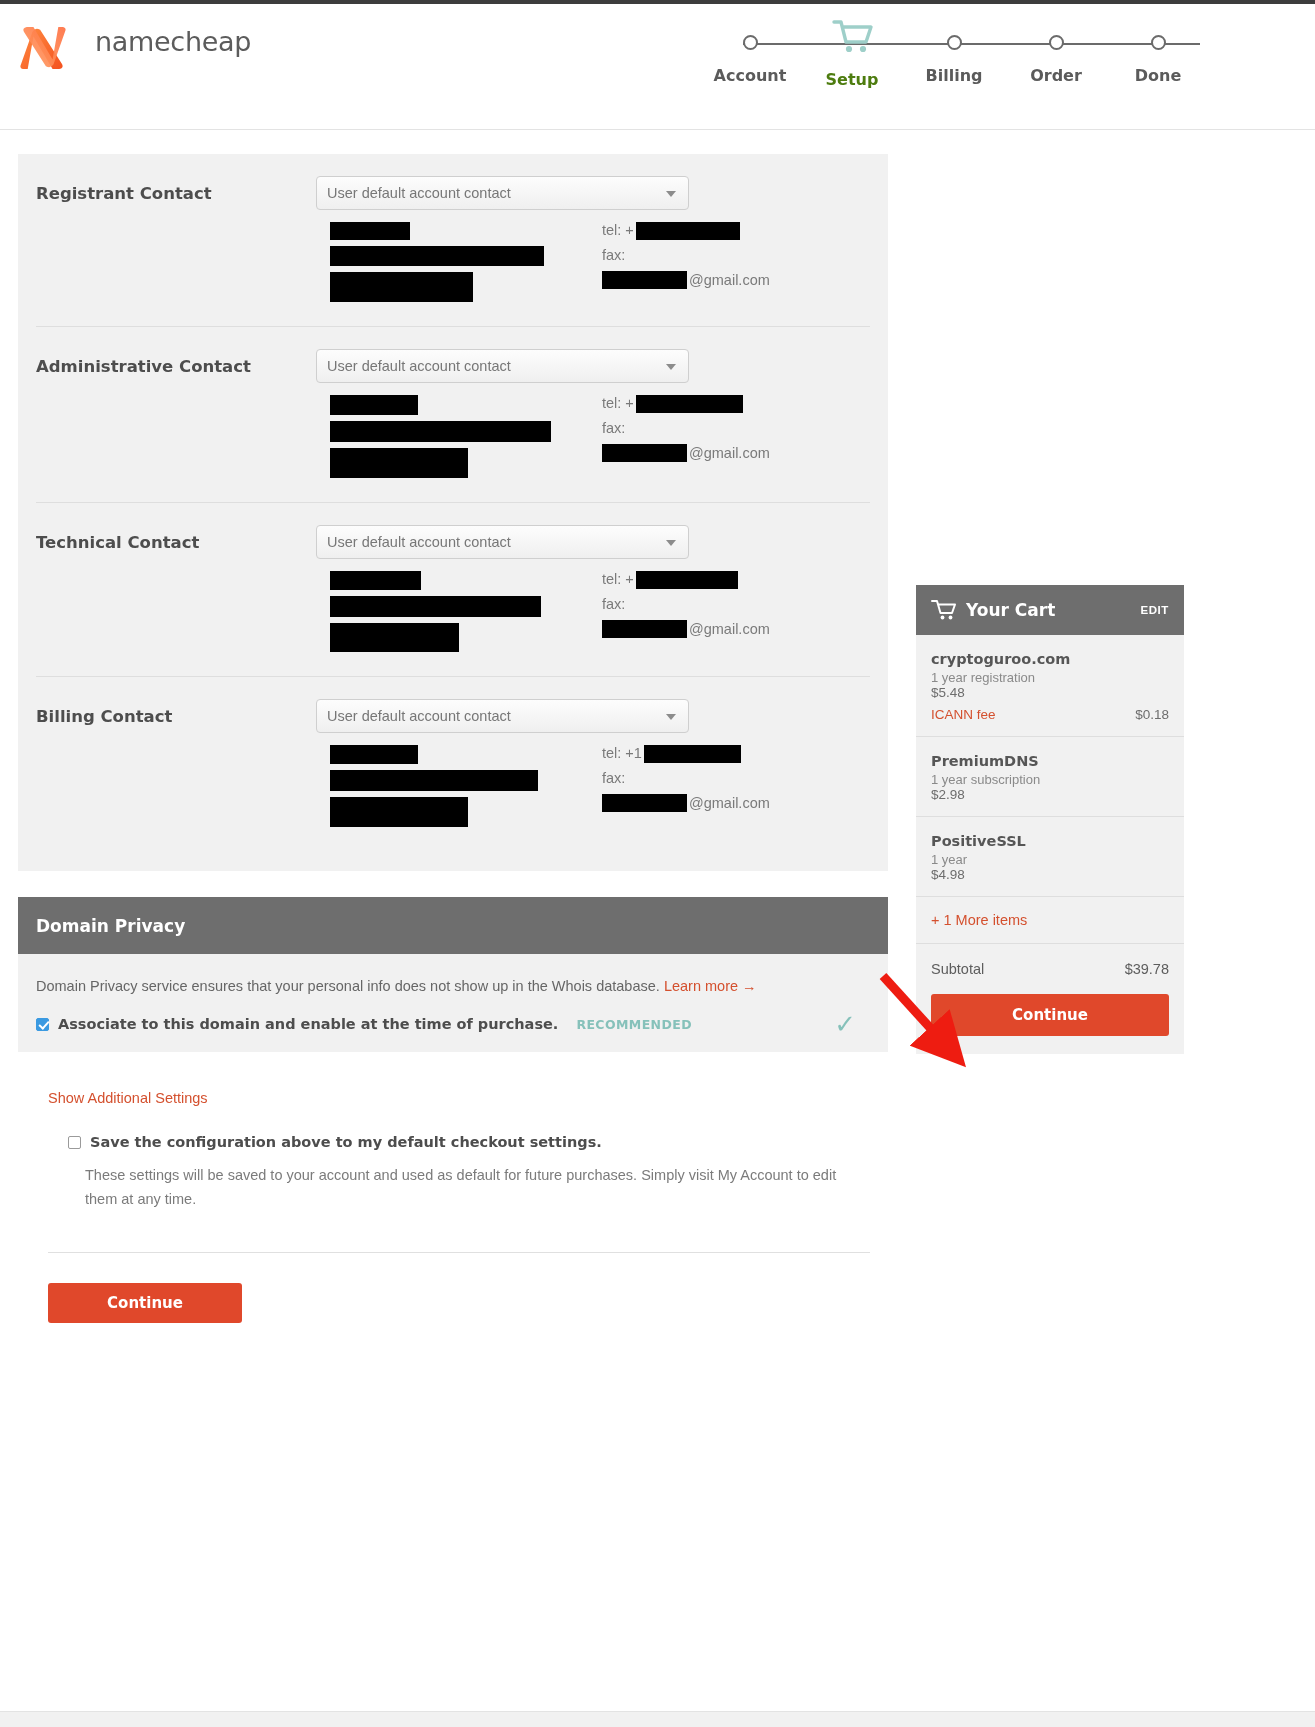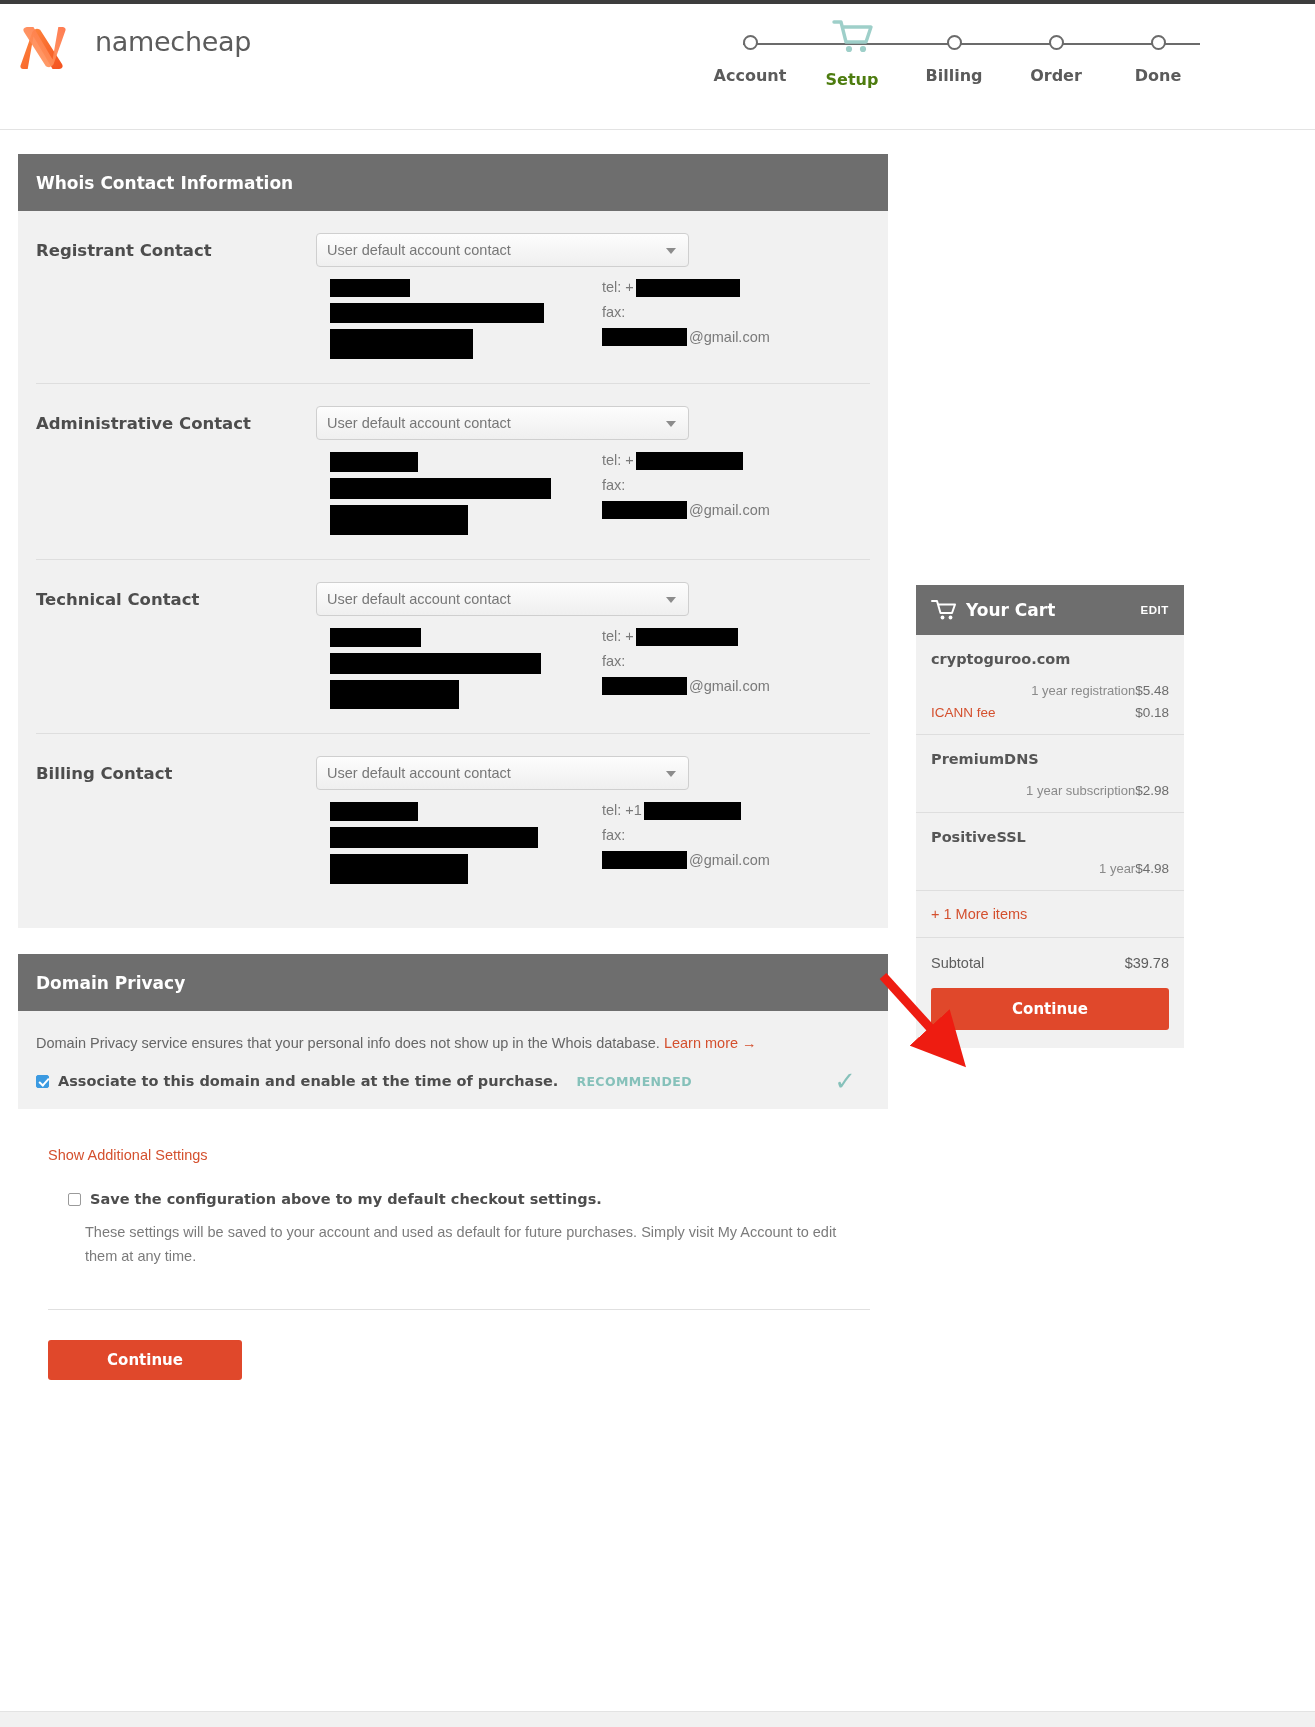--- a/index.html
+++ b/index.html
@@ -302,21 +302,21 @@
   }
   .ci-name {
     font-size: 14.5px;
     font-weight: bold;
     color: #565656;
     font-family: "DejaVu Sans", sans-serif;
   }
   .ci-sub { font-size: 13px; color: #8a8a8a; }
   .ci-price { font-size: 13.5px; color: #6d6d6d; white-space: nowrap; }
   .ci-fee { font-size: 13.5px; color: #d4502e; }
-  .ci-line2 { display: flex; justify-content: flex-end; align-items: baseline; margin-top: 16px; }
+  .ci-line2 { display: flex; justify-content: center; align-items: baseline; margin-top: 3px; flex-direction: column; }
   .ci-line3 { display: flex; justify-content: space-between; align-items: baseline; margin-top: 7px; }
   .more-items {
     padding: 15px;
     border-bottom: 1px solid #dedede;
     font-size: 14.5px;
     color: #d4502e;
     cursor: pointer;
   }
   .subtotal-row {
     display: flex;
@@ -414,21 +414,20 @@
       <div class="lbl">Done</div>
     </div>
   </div>
 </div>
 
 <div class="page">
 
   <div class="main-col">
 
     <div class="panel">
-      <div class="panel-head">Whois Contact Information</div>
       <div class="panel-body">
 
 
         <div class="contact">
           <div class="contact-top">
             <div class="contact-label">Registrant Contact</div>
             <div class="select-box">
               <span>User default account contact</span>
               <span class="caret"></span>
             </div>

